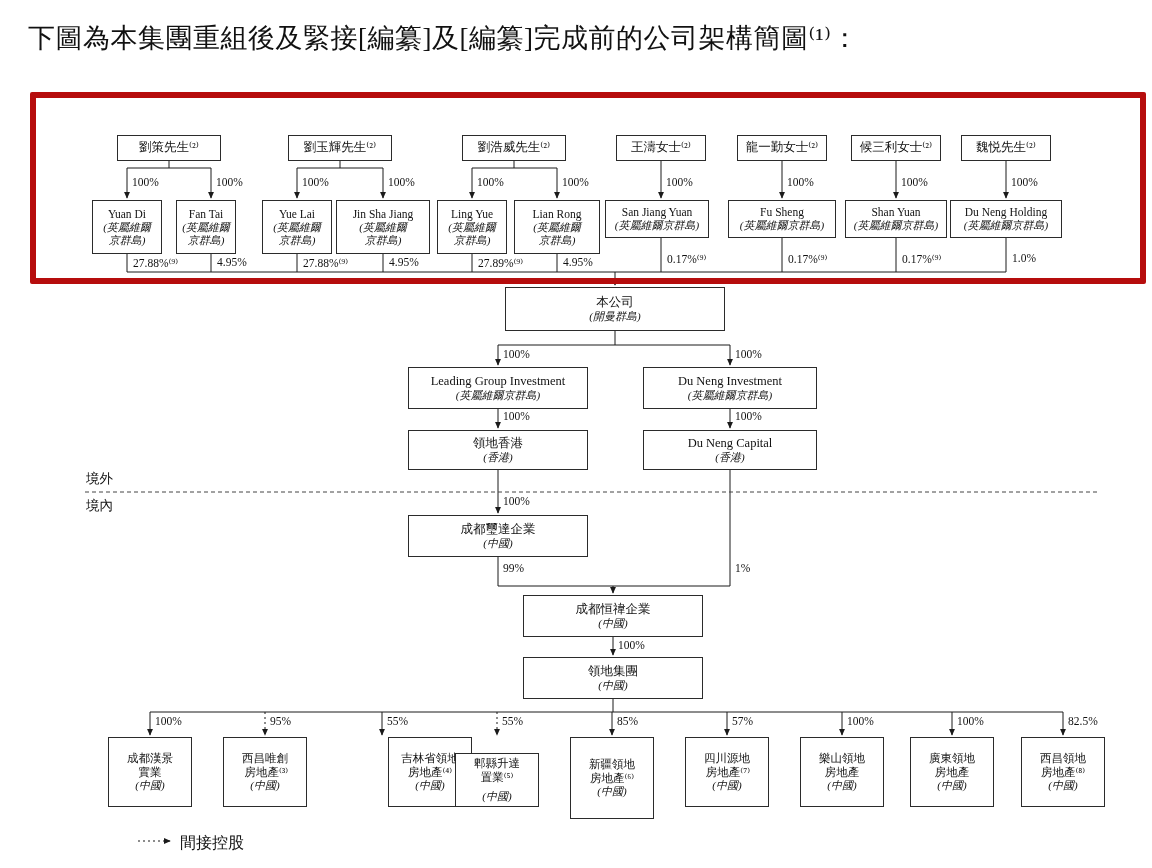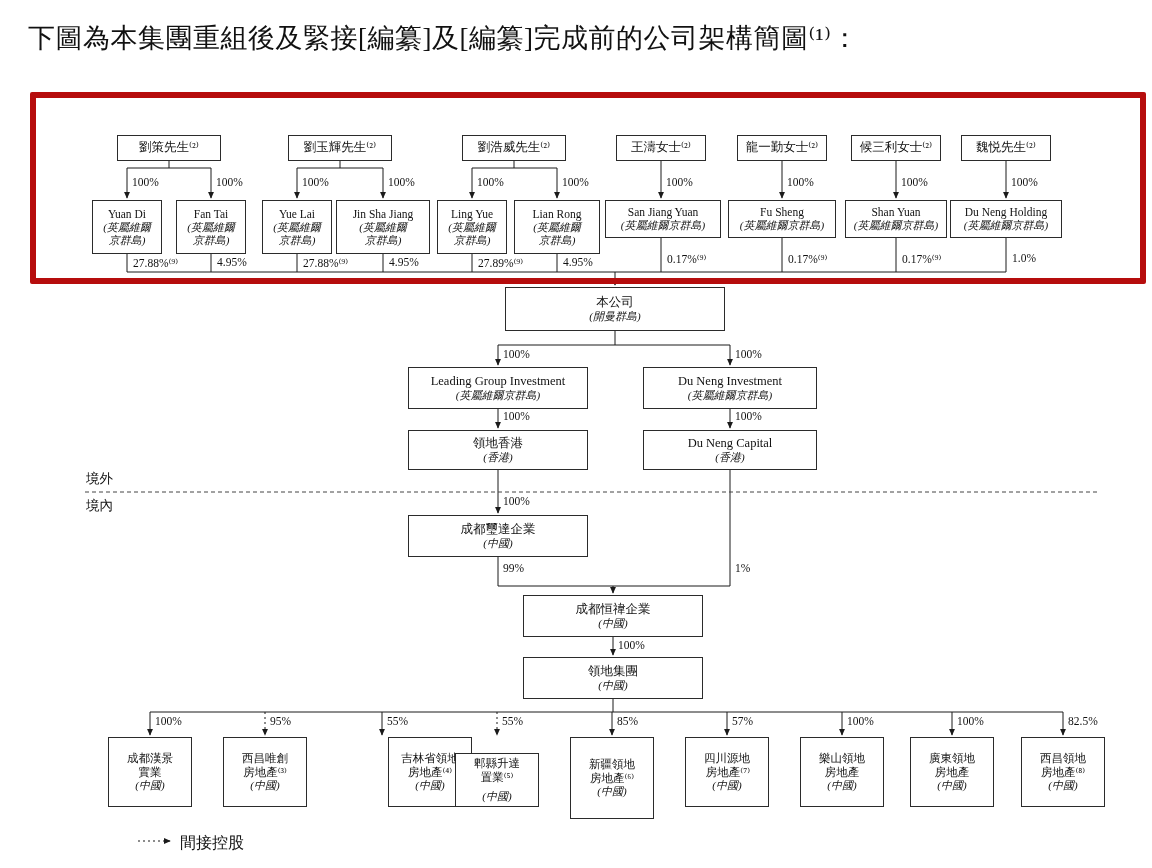--- a/index.html
+++ b/index.html
@@ -120,21 +120,21 @@
         <div class="lbl">候三利女士⁽²⁾</div>
       </div>
       <div class="node person" style="left: 961px; top: 135px; width: 90px; height: 26px;">
         <div class="lbl">魏悦先生⁽²⁾</div>
       </div>
       <div class="node" style="left: 92px; top: 200px; width: 70px; height: 54px;">
         <div class="lbl">Yuan Di</div>
         <div class="sub">(英屬維爾
 京群島)</div>
       </div>
-      <div class="node" style="left: 176px; top: 200px; width: 70px; height: 54px;">
+      <div class="node" style="left: 176px; top: 200px; width: 60px; height: 54px;">
         <div class="lbl">Fan Tai</div>
         <div class="sub">(英屬維爾
 京群島)</div>
       </div>
       <div class="node" style="left: 262px; top: 200px; width: 70px; height: 54px;">
         <div class="lbl">Yue Lai</div>
         <div class="sub">(英屬維爾
 京群島)</div>
       </div>
       <div class="node" style="left: 336px; top: 200px; width: 94px; height: 54px;">
@@ -145,21 +145,21 @@
       <div class="node" style="left: 437px; top: 200px; width: 70px; height: 54px;">
         <div class="lbl">Ling Yue</div>
         <div class="sub">(英屬維爾
 京群島)</div>
       </div>
       <div class="node" style="left: 514px; top: 200px; width: 86px; height: 54px;">
         <div class="lbl">Lian Rong</div>
         <div class="sub">(英屬維爾
 京群島)</div>
       </div>
-      <div class="node" style="left: 605px; top: 200px; width: 116px; height: 38px;">
+      <div class="node" style="left: 605px; top: 200px; width: 104px; height: 38px;">
         <div class="lbl">San Jiang Yuan</div>
         <div class="sub">(英屬維爾京群島)</div>
       </div>
       <div class="node" style="left: 728px; top: 200px; width: 108px; height: 38px;">
         <div class="lbl">Fu Sheng</div>
         <div class="sub">(英屬維爾京群島)</div>
       </div>
       <div class="node" style="left: 845px; top: 200px; width: 102px; height: 38px;">
         <div class="lbl">Shan Yuan</div>
         <div class="sub">(英屬維爾京群島)</div>
@@ -198,21 +198,21 @@
       </div>
       <div class="node mid" style="left: 523px; top: 657px; width: 180px; height: 42px;">
         <div class="lbl">領地集團</div>
         <div class="sub">(中國)</div>
       </div>
       <div class="node" style="left: 108px; top: 737px; width: 84px; height: 70px;">
         <div class="lbl">成都漢景
 實業</div>
         <div class="sub">(中國)</div>
       </div>
-      <div class="node" style="left: 223px; top: 737px; width: 84px; height: 70px;">
+      <div class="node" style="left: 223px; top: 737px; width: 84px; height: 70px; text-align: right;">
         <div class="lbl">西昌唯創
 房地產⁽³⁾</div>
         <div class="sub">(中國)</div>
       </div>
       <div class="node" style="left: 340px; top: 737px; width: 84px; height: 70px; margin-left: 48px;">
         <div class="lbl">吉林省領地
 房地產⁽⁴⁾</div>
         <div class="sub">(中國)</div>
       </div>
       <div class="node" style="left: 455px; top: 753px; width: 84px; height: 54px; gap: 6px;">

